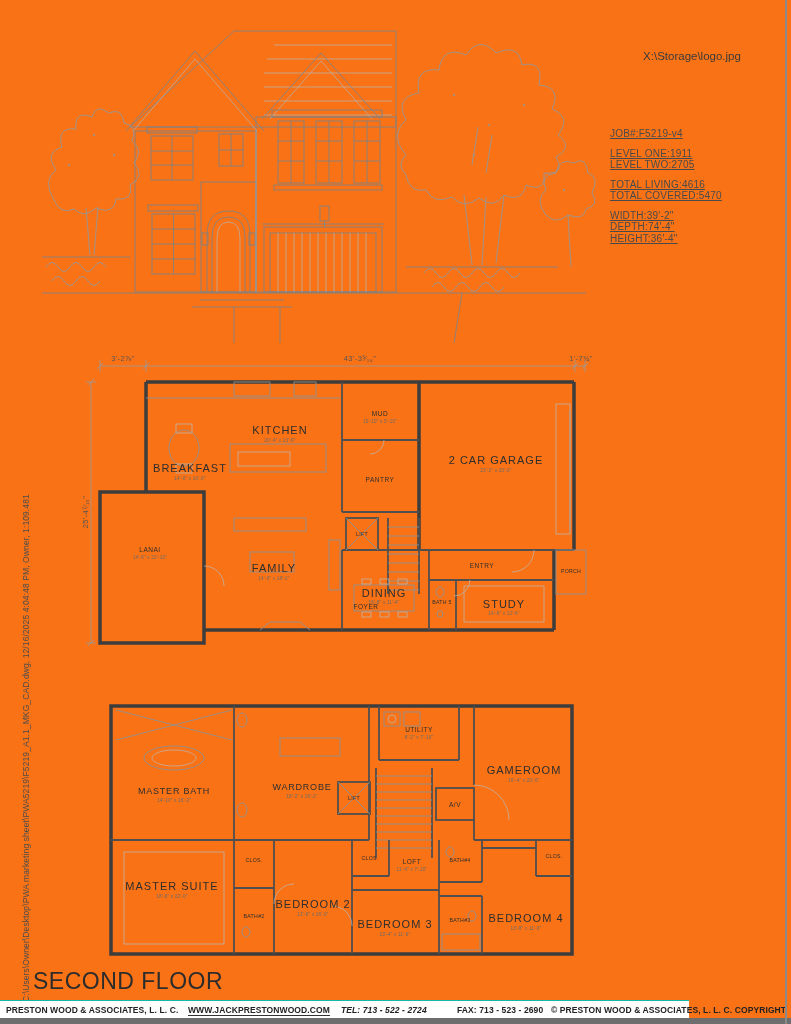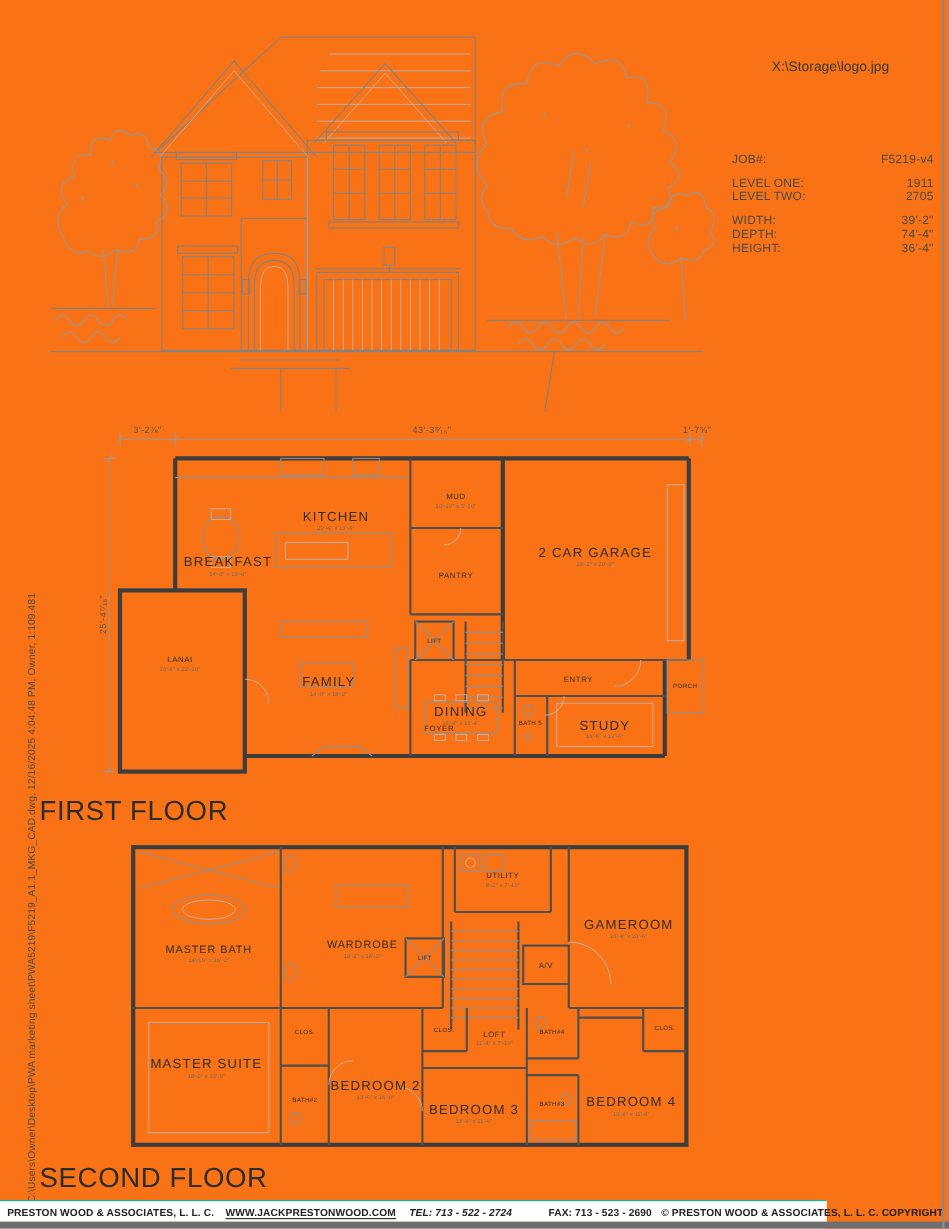--- a/index.html
+++ b/index.html
@@ -20,21 +20,21 @@
   .dim{stroke:#9a9a9a;stroke-width:0.8;fill:none;}
   .elev{stroke:#828282;stroke-width:0.9;fill:none;}
   .elevlt{stroke:#b5b5b5;stroke-width:0.7;fill:none;}
   .tree{stroke:#969696;stroke-width:0.9;fill:none;}
 
   #logo-path{position:absolute;left:596px;top:50px;width:192px;text-align:center;
              font-size:11.5px;color:#3a3a3a;}
   #info-block{position:absolute;left:610px;top:128px;width:168px;font-size:10px;
               color:#4a4a4a;letter-spacing:0.2px;}
   .ig{margin-bottom:8px;}
-  .irow{display:flex;justify-content:space-between;line-height:11.5px;}
+  .irow{display:flex;line-height:11.5px;text-decoration:underline;}
   .irow .val{text-align:right;}
 
   .floor-title{position:absolute;left:33px;font-size:23px;letter-spacing:0.5px;color:#2c2c2c;}
   #first-floor-title{top:662px;}
   #second-floor-title{top:968px;}
 
   #plot-stamp{position:absolute;left:21px;top:372px;height:630px;
               writing-mode:vertical-rl;transform:rotate(180deg);
               font-size:8.5px;color:#4c4c4c;white-space:nowrap;letter-spacing:0.1px;}
 
@@ -132,20 +132,30 @@
       </div>
     </div>
     <div class="ig">
       <div class="irow">
         <span>LEVEL ONE:</span>
         <span class="val">1911</span>
       </div>
       <div class="irow">
         <span>LEVEL TWO:</span>
         <span class="val">2705</span>
+      </div>
+    </div>
+    <div class="ig">
+      <div class="irow">
+        <span>TOTAL LIVING:</span>
+        <span class="val">4616</span>
+      </div>
+      <div class="irow">
+        <span>TOTAL COVERED:</span>
+        <span class="val">5470</span>
       </div>
     </div>
     <div class="ig">
       <div class="irow">
         <span>WIDTH:</span>
         <span class="val">39'-2"</span>
       </div>
       <div class="irow">
         <span>DEPTH:</span>
         <span class="val">74'-4"</span>
@@ -231,21 +241,20 @@
     <text class="size" x="190" y="228" text-anchor="middle">14'-0" x 18'-2"</text>
     <text class="room" x="300" y="245" text-anchor="middle">DINING</text>
     <text class="size" x="300" y="252" text-anchor="middle">16'-8" x 11'-4"</text>
     <text class="room-xs" x="358" y="252" text-anchor="middle">BATH 5</text>
     <text class="room" x="420" y="256" text-anchor="middle">STUDY</text>
     <text class="size" x="420" y="263" text-anchor="middle">14'-6" x 12'-6"</text>
     <text class="room-sm" x="398" y="216" text-anchor="middle">ENTRY</text>
     <text class="room-xs" x="487" y="221" text-anchor="middle">PORCH</text>
   </svg>
 
-  <div id="first-floor-title" class="floor-title">FIRST FLOOR</div>
 
   <svg id="second-floor-plan" style="left:84px;top:690px" width="512" height="300" viewBox="0 0 512 300">
     <g>
       <rect class="ext" x="27" y="16" width="461" height="248"></rect>
       <path class="int" d="M150,16 V150 M27,150 H150"></path>
       <path class="int" d="M285,16 V150 M150,150 H285"></path>
       <path class="int" d="M295,16 V70 M375,16 V70 M295,70 H375"></path>
       <path class="int" d="M292,78 V168 M348,78 V168"></path>
       <path class="thin" d="M292,86 H348 M292,94 H348 M292,102 H348 M292,110 H348 M292,118 H348 M292,126 H348 M292,134 H348 M292,142 H348 M292,150 H348 M292,158 H348"></path>
       <rect class="int" x="254" y="92" width="32" height="32"></rect>

